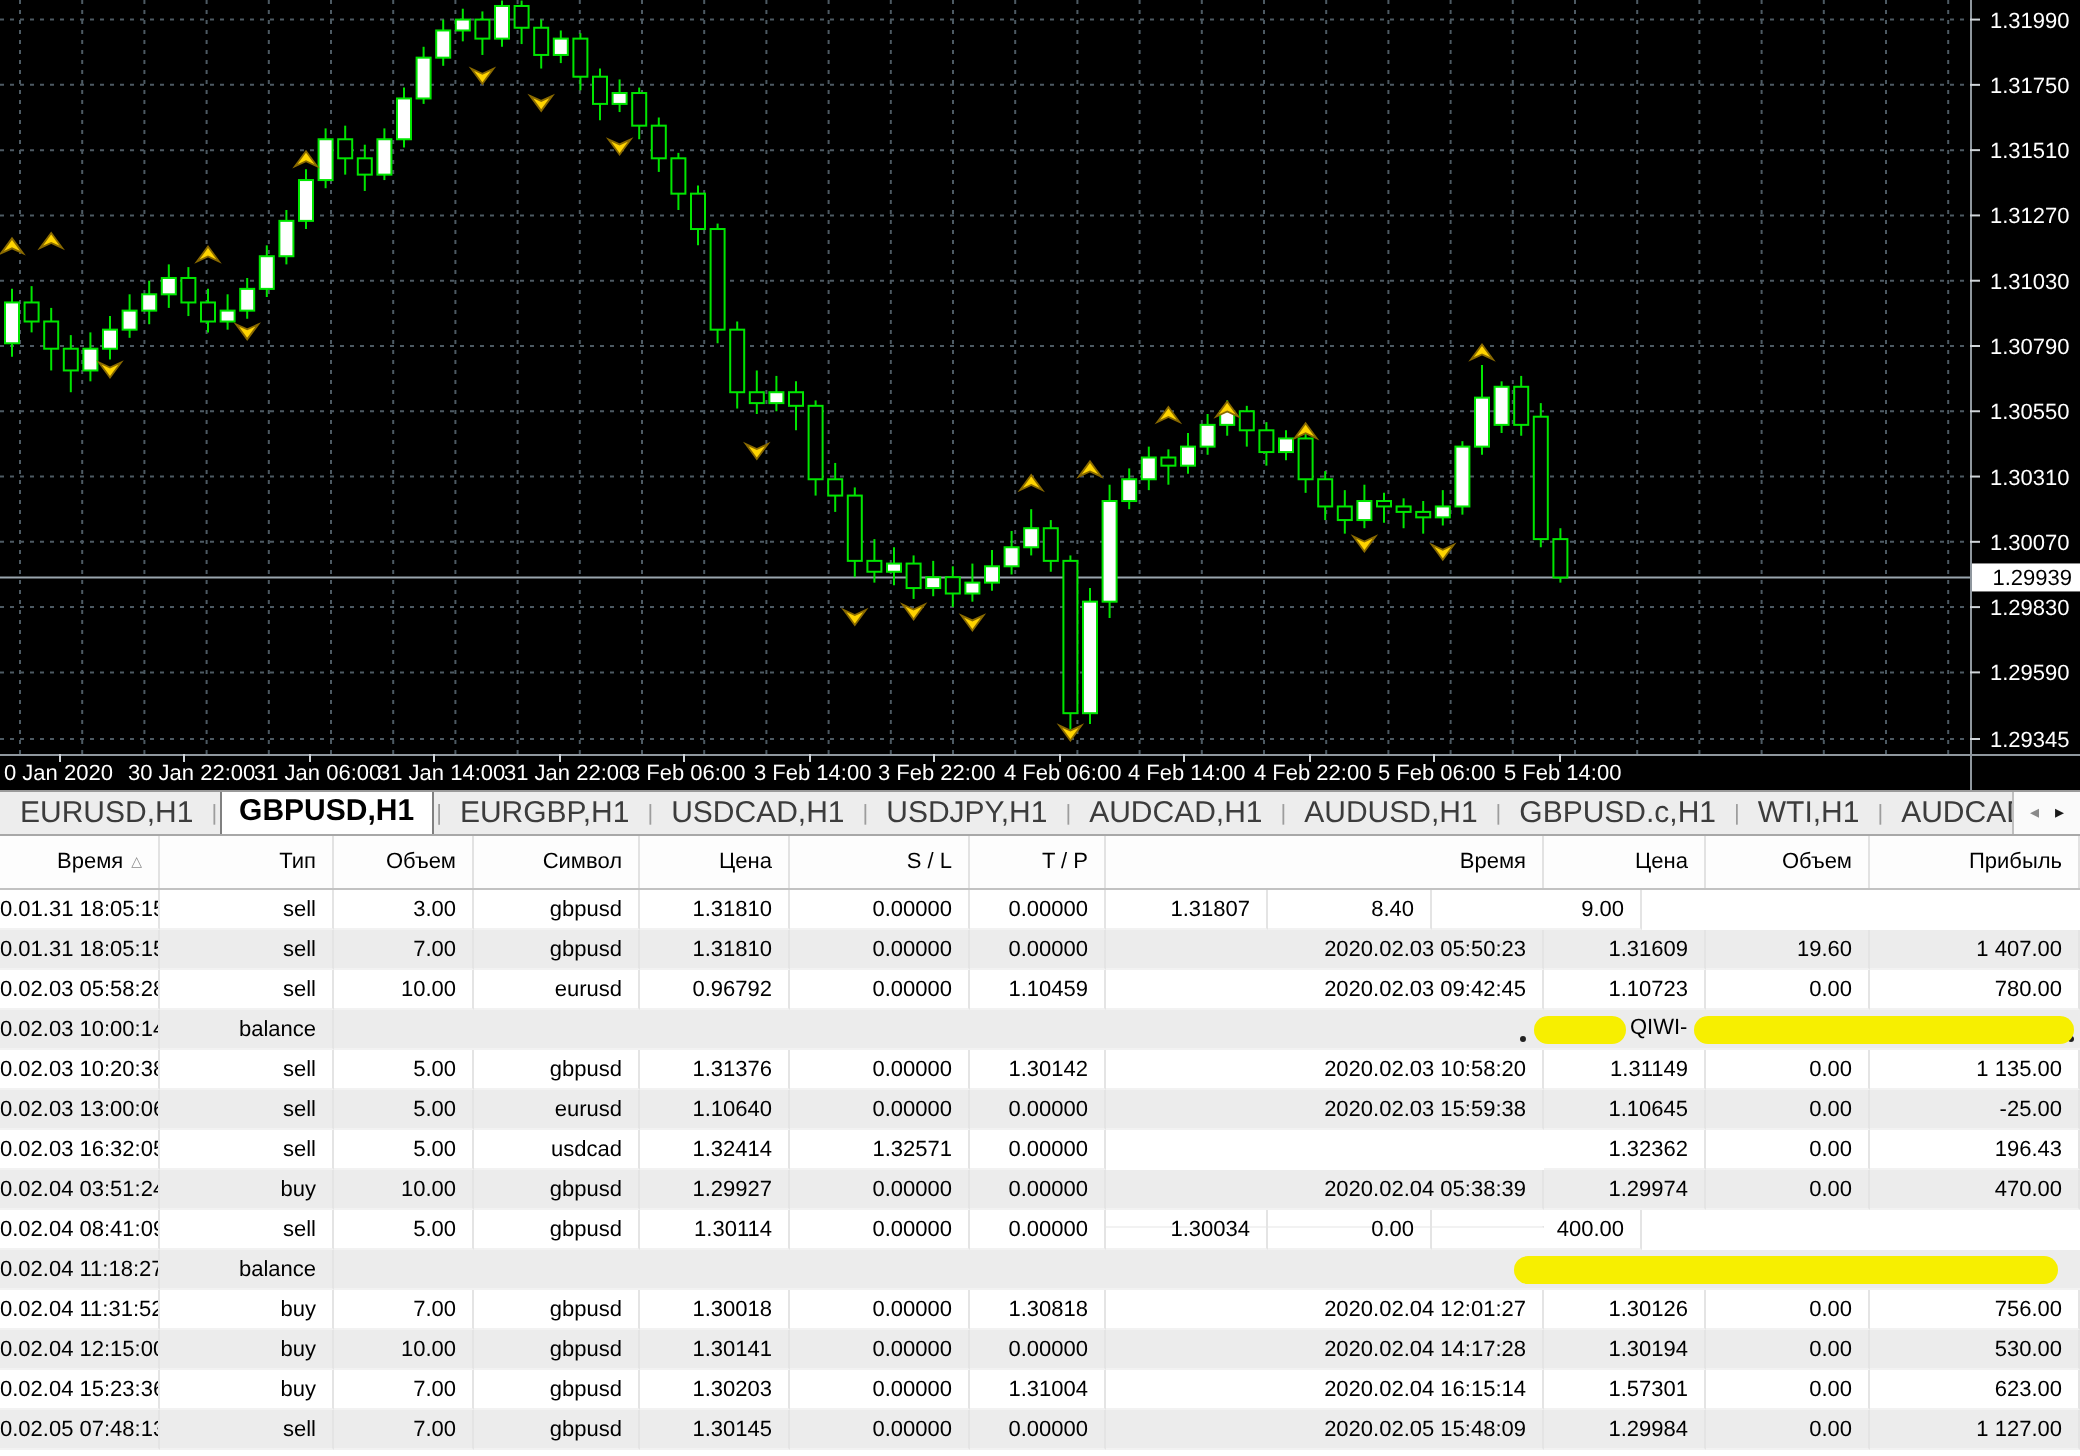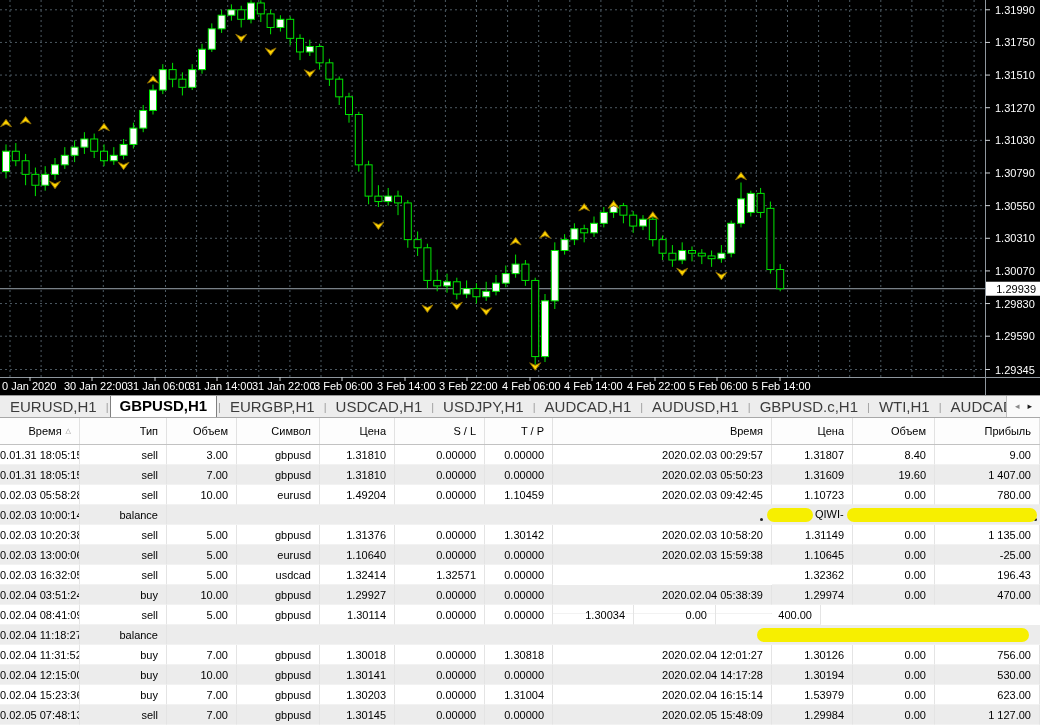--- a/index.html
+++ b/index.html
@@ -414,21 +414,20 @@
       </div>
     <div id="tbody">
         <div class="trow">
           <div class="td clip-left" style="width: 80px;">0.01.31 18:05:15</div>
           <div class="td" style="width: 87px;">sell</div>
           <div class="td" style="width: 70px;">3.00</div>
           <div class="td" style="width: 83px;">gbpusd</div>
           <div class="td" style="width: 75px;">1.31810</div>
           <div class="td" style="width: 90px;">0.00000</div>
           <div class="td" style="width: 68px;">0.00000</div>
-          <div class="td" style="width: 219px;">2020.02.03 00:29:57</div>
           <div class="td" style="width: 81px;">1.31807</div>
           <div class="td" style="width: 82px;">8.40</div>
           <div class="td" style="width: 105px;">9.00</div>
         </div>
         <div class="trow alt">
           <div class="td clip-left" style="width: 80px;">0.01.31 18:05:15</div>
           <div class="td" style="width: 87px;">sell</div>
           <div class="td" style="width: 70px;">7.00</div>
           <div class="td" style="width: 83px;">gbpusd</div>
           <div class="td" style="width: 75px;">1.31810</div>
@@ -437,21 +436,21 @@
           <div class="td" style="width: 219px;">2020.02.03 05:50:23</div>
           <div class="td" style="width: 81px; text-align: center;">1.31609</div>
           <div class="td" style="width: 82px;">19.60</div>
           <div class="td" style="width: 105px;">1 407.00</div>
         </div>
         <div class="trow">
           <div class="td clip-left" style="width: 80px;">0.02.03 05:58:28</div>
           <div class="td" style="width: 87px;">sell</div>
           <div class="td" style="width: 70px;">10.00</div>
           <div class="td" style="width: 83px;">eurusd</div>
-          <div class="td" style="width: 75px;">1.49204</div>
+          <div class="td" style="width: 75px;">0.96792</div>
           <div class="td" style="width: 90px;">0.00000</div>
           <div class="td" style="width: 68px;">1.10459</div>
           <div class="td" style="width: 219px;">2020.02.03 09:42:45</div>
           <div class="td" style="width: 81px;">1.10723</div>
           <div class="td" style="width: 82px;">0.00</div>
           <div class="td" style="width: 105px;">780.00</div>
         </div>
         <div class="trow alt">
           <div class="td clip-left" style="width: 80px;">0.02.03 10:00:14</div>
           <div class="td" style="width: 87px;">balance</div>
@@ -576,21 +575,21 @@
         </div>
         <div class="trow">
           <div class="td clip-left" style="width: 80px;">0.02.04 15:23:36</div>
           <div class="td" style="width: 87px;">buy</div>
           <div class="td" style="width: 70px;">7.00</div>
           <div class="td" style="width: 83px;">gbpusd</div>
           <div class="td" style="width: 75px;">1.30203</div>
           <div class="td" style="width: 90px;">0.00000</div>
           <div class="td" style="width: 68px;">1.31004</div>
           <div class="td" style="width: 219px;">2020.02.04 16:15:14</div>
-          <div class="td" style="width: 81px;">1.53979</div>
+          <div class="td" style="width: 81px;">1.57301</div>
           <div class="td" style="width: 82px;">0.00</div>
           <div class="td" style="width: 105px;">623.00</div>
         </div>
         <div class="trow alt">
           <div class="td clip-left" style="width: 80px;">0.02.05 07:48:13</div>
           <div class="td" style="width: 87px;">sell</div>
           <div class="td" style="width: 70px;">7.00</div>
           <div class="td" style="width: 83px;">gbpusd</div>
           <div class="td" style="width: 75px;">1.30145</div>
           <div class="td" style="width: 90px;">0.00000</div>

